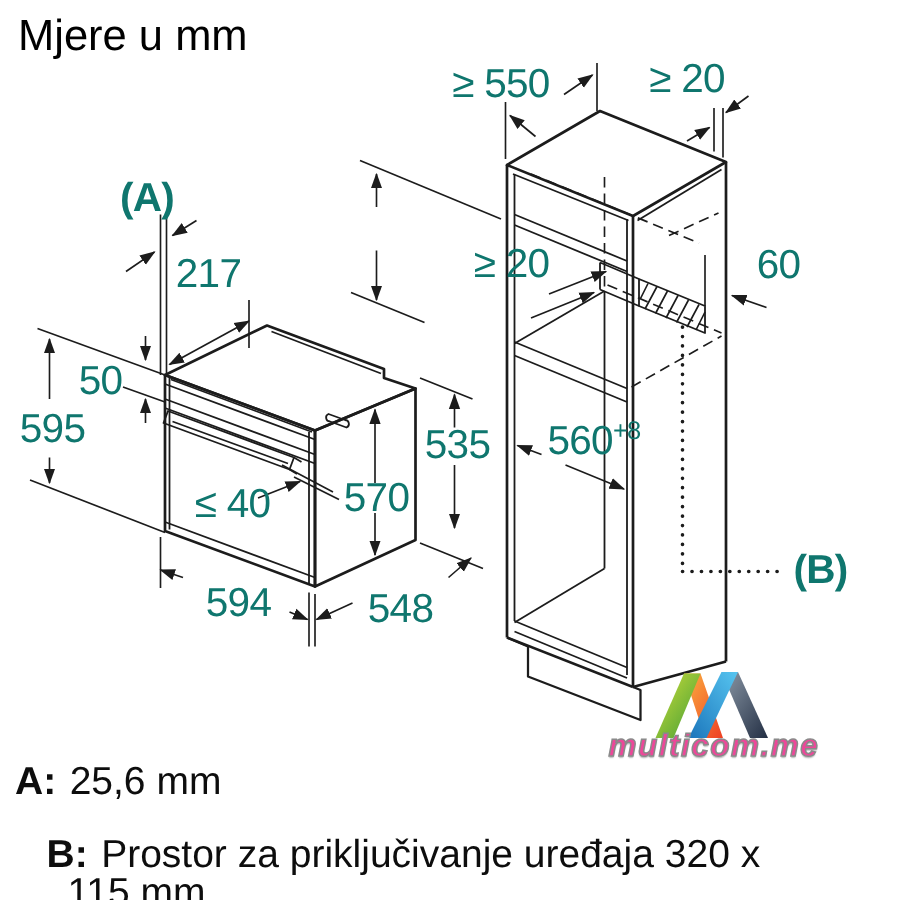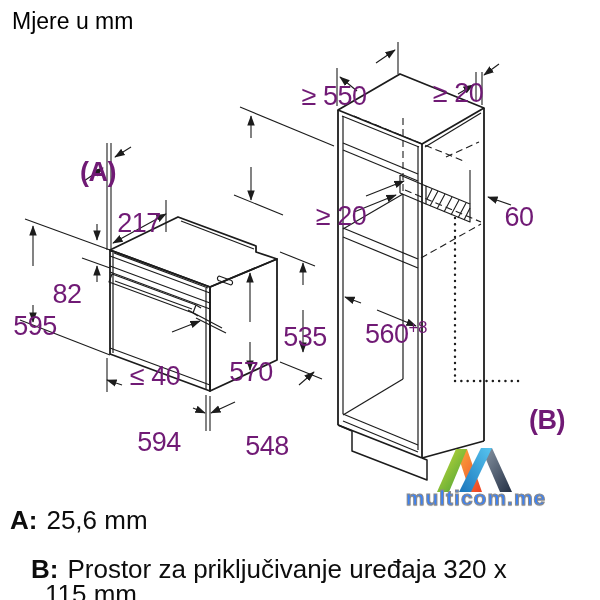--- a/index.html
+++ b/index.html
@@ -1,29 +1,29 @@
 <!DOCTYPE html>
 <html><head>
 <meta charset="utf-8">
 <style>
   html,body{margin:0;padding:0;background:#fff;}
   #stage{position:relative;width:600px;height:600px;background:#ffffff;overflow:hidden;
          font-family:"Liberation Sans", sans-serif;color:#111;}
   #drawing{position:absolute;left:0;top:0;}
   .lbl{position:absolute;transform:translate(-50%,-50%);font-size:27px;line-height:1;
-       color:#701a75;white-space:nowrap;letter-spacing:-0.5px;margin-top:40px;}
+       color:#0f766e;white-space:nowrap;letter-spacing:-0.5px;}
   .lbl sup{font-size:17px;letter-spacing:-0.5px;}
   .bold{font-weight:bold;}
-  #title{position:absolute;left:12px;top:8px;font-size:23px;color:#000;letter-spacing:0;}
+  #title{position:absolute;left:12px;top:8px;font-size:29px;color:#000;letter-spacing:0;}
   .legend-line{position:absolute;left:10px;font-size:26px;color:#0d0d0d;white-space:nowrap;}
   .legend-line b{margin-right:9px;}
   #legend-line3{left:45px;margin-top:12px;}
   #wm-text{position:absolute;left:476px;top:498px;transform:translate(-50%,-50%);
-           font-size:21px;font-weight:bold;color:#3b82f6;letter-spacing:1px;
-           -webkit-text-stroke:1px #8a8a8a;text-shadow:0 1px 1px #bbb;}
+           font-size:21px;font-weight:bold;color:#ec4899;letter-spacing:1px;
+           -webkit-text-stroke:1px #8a8a8a;text-shadow:0 1px 1px #bbb;font-style:italic;}
 </style>
 </head>
 <body>
 
 <div id="stage">
 
   <svg id="drawing" width="600" height="600" viewBox="0 0 600 600">
     <defs>
       <marker id="ah" viewBox="0 0 10 10" refX="9.2" refY="5" markerWidth="9.5" markerHeight="9.5" orient="auto-start-reverse">
         <path d="M0,1.4 L10,5 L0,8.6 Z" fill="#1c1c1c"></path>
@@ -185,21 +185,21 @@
       <polygon points="456,449 467,449 449,492 437,492" fill="url(#gGreen)"></polygon>
       <polygon points="481,448 492,448 512,492 500,492" fill="url(#gDark)"></polygon>
       <polygon points="481,448 492,448 471,492 459,492" fill="url(#gBlue)"></polygon>
     </g>
   </svg>
 
   <div id="title">Mjere u mm</div>
 
   <span class="lbl bold" style="left:98px;top:132px;">(A)</span>
   <span class="lbl" style="left:139px;top:183px;">217</span>
-  <span class="lbl" style="left:67px;top:254px;">82</span>
+  <span class="lbl" style="left:67px;top:254px;">50</span>
   <span class="lbl" style="left:35px;top:286px;">595</span>
   <span class="lbl" style="left:155px;top:336px;">≤ 40</span>
   <span class="lbl" style="left:251px;top:332px;">570</span>
   <span class="lbl" style="left:305px;top:297px;">535</span>
   <span class="lbl" style="left:159px;top:402px;">594</span>
   <span class="lbl" style="left:267px;top:406px;">548</span>
 
   <span class="lbl" style="left:334px;top:56px;">≥ 550</span>
   <span class="lbl" style="left:458px;top:53px;">≥ 20</span>
   <span class="lbl" style="left:341px;top:176px;">≥ 20</span>

